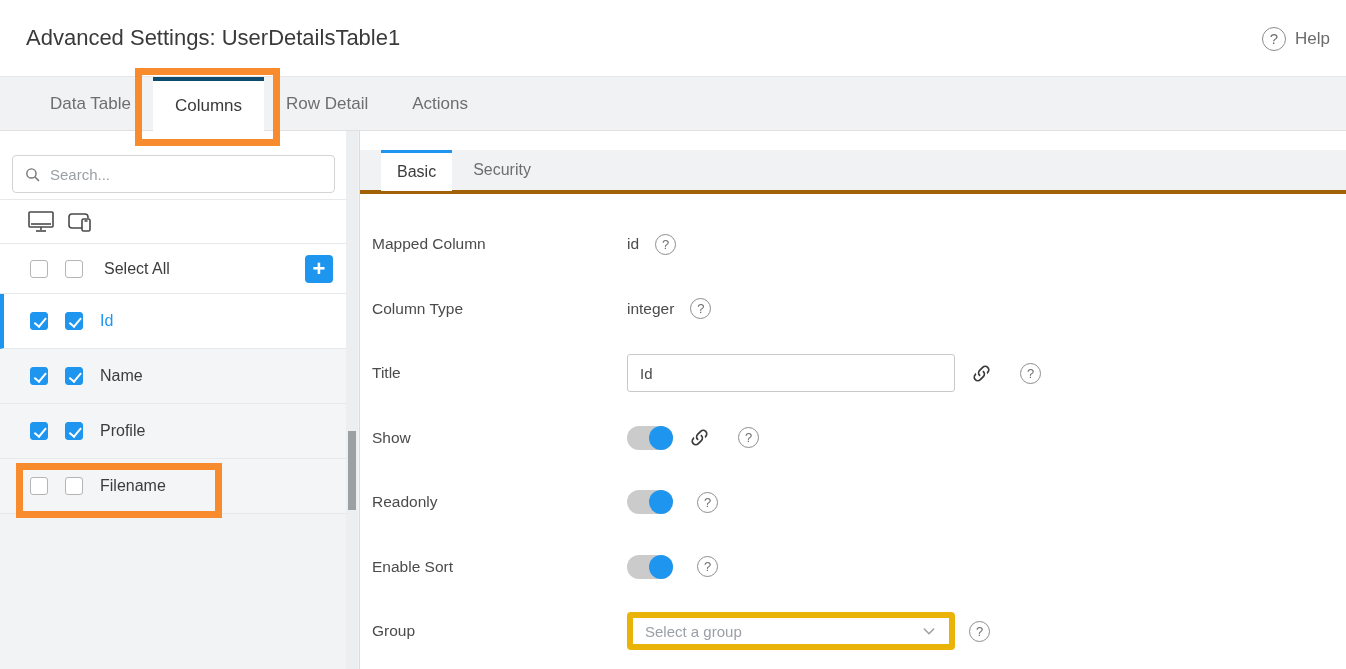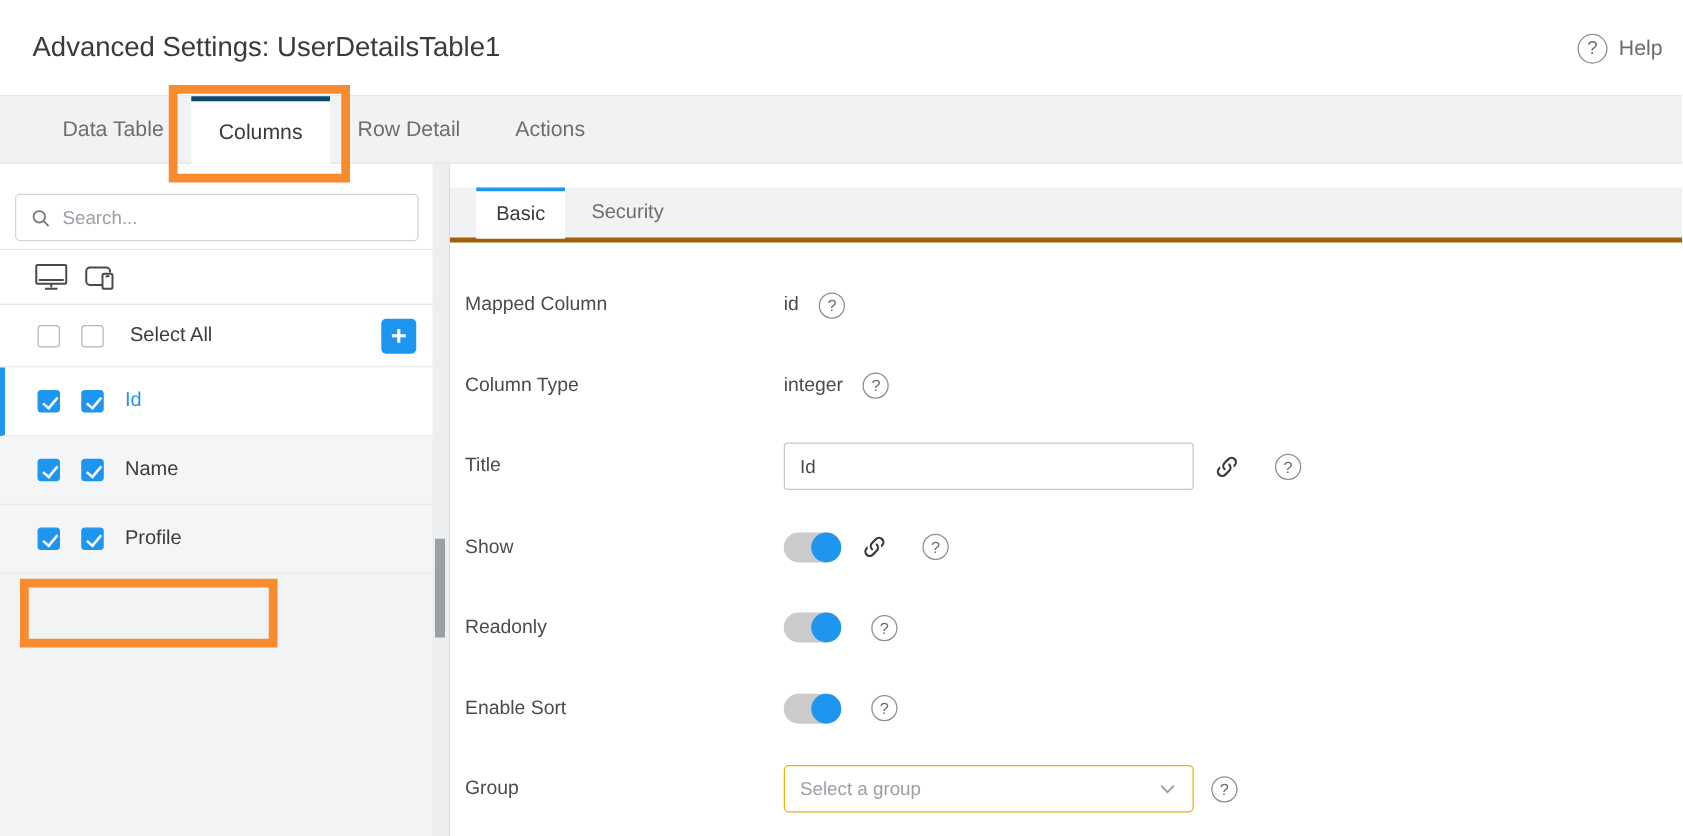--- a/index.html
+++ b/index.html
@@ -59,21 +59,21 @@
   .frow { height:64.5px; display:flex; align-items:center; }
   .flabel { width:255px; font-size:15.5px; color:#4b4b4b; flex:0 0 auto; }
   .fvalue { font-size:15.5px; color:#4b4b4b; }
   .fctrl { display:flex; align-items:center; }
   .field-help { width:21px; height:21px; font-size:13px; }
   .text-input { width:328px; height:38px; border:1px solid #c9c9c9; border-radius:3px; padding:0 12px;
                 font-size:15px; color:#4b4b4b; outline:none; font-family:inherit; background:#fff; }
   .toggle { width:46px; height:24px; border-radius:12px; background:#cbcbcb; position:relative; cursor:pointer; flex:0 0 auto; }
   .toggle::after { content:""; position:absolute; left:0; top:0; width:24px; height:24px; border-radius:50%; background:#9e9e9e; }
   .toggle.checked::after { left:auto; right:0; background:#1e96f0; }
-  .select-box { width:328px; height:38px; border:1px solid #eab308; border-radius:4px; background:#fff;
+  .select-box { width:328px; height:38px; border:6px solid #eab308; border-radius:4px; background:#fff;
                 display:flex; align-items:center; padding:0 12px; cursor:pointer; }
   .select-placeholder { font-size:15px; color:#9aa0a6; flex:1; }
   .icon { display:inline-flex; align-items:center; justify-content:center; }
   .gap16 { margin-left:16px; } .gap24 { margin-left:24px; } .gap28 { margin-left:28px; } .gap14 { margin-left:14px; }
 
   
   .annot { position:absolute; border:7px solid #f88b2d; background:transparent; z-index:20; pointer-events:none; }
   .annot-columns { left:135px; top:68px; width:145px; height:78px; }
   .annot-filename { left:16px; top:463px; width:206px; height:55px; }
 </style>
@@ -149,20 +149,25 @@
       <span class="cb checked"></span>
       <span class="col-label" style="margin-left:0;">Name</span>
     </div>
 
     <div class="col-row">
       <span class="cb checked"></span>
       <span class="cb checked"></span>
       <span class="col-label" style="margin-left:0;">Profile</span>
     </div>
 
+    <div class="col-row">
+      <span class="cb"></span>
+      <span class="cb"></span>
+      <span class="col-label" style="margin-left:0;">Filename</span>
+    </div>
 
     <div class="sb-scroll-track">
       <div class="sb-scroll-thumb"></div>
     </div>
   </div>
 
   <div class="panel">
 
     <div class="sub-tabbar">
       <div class="tab active">Basic</div>

